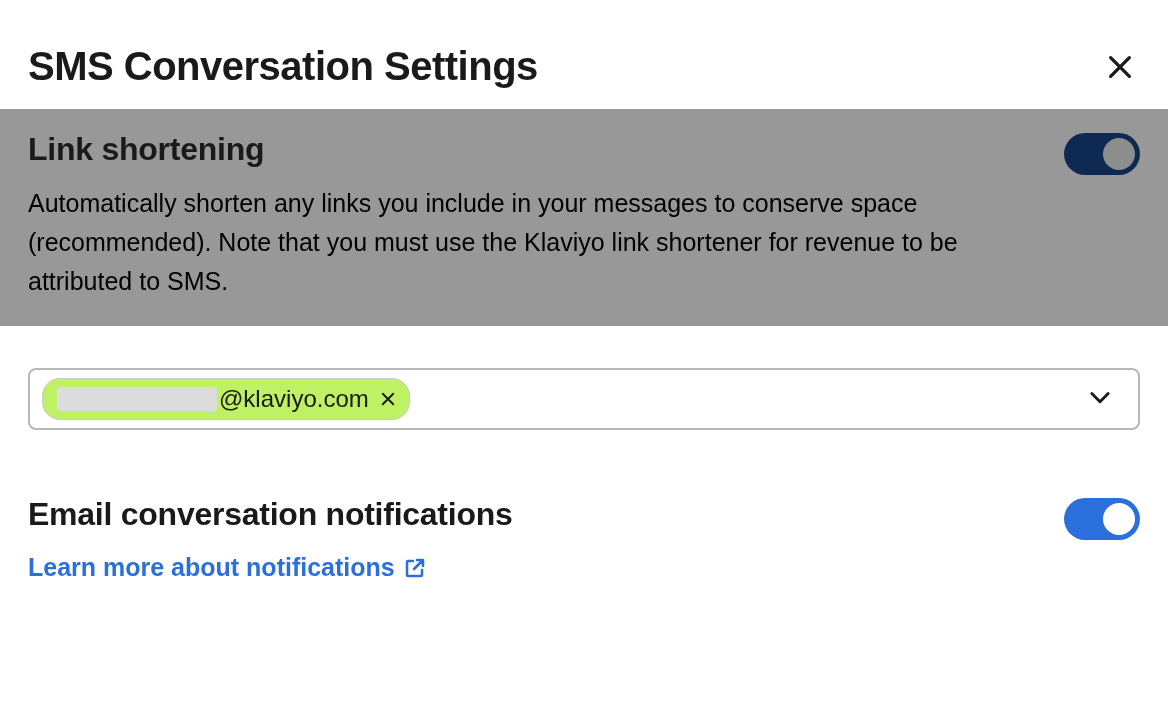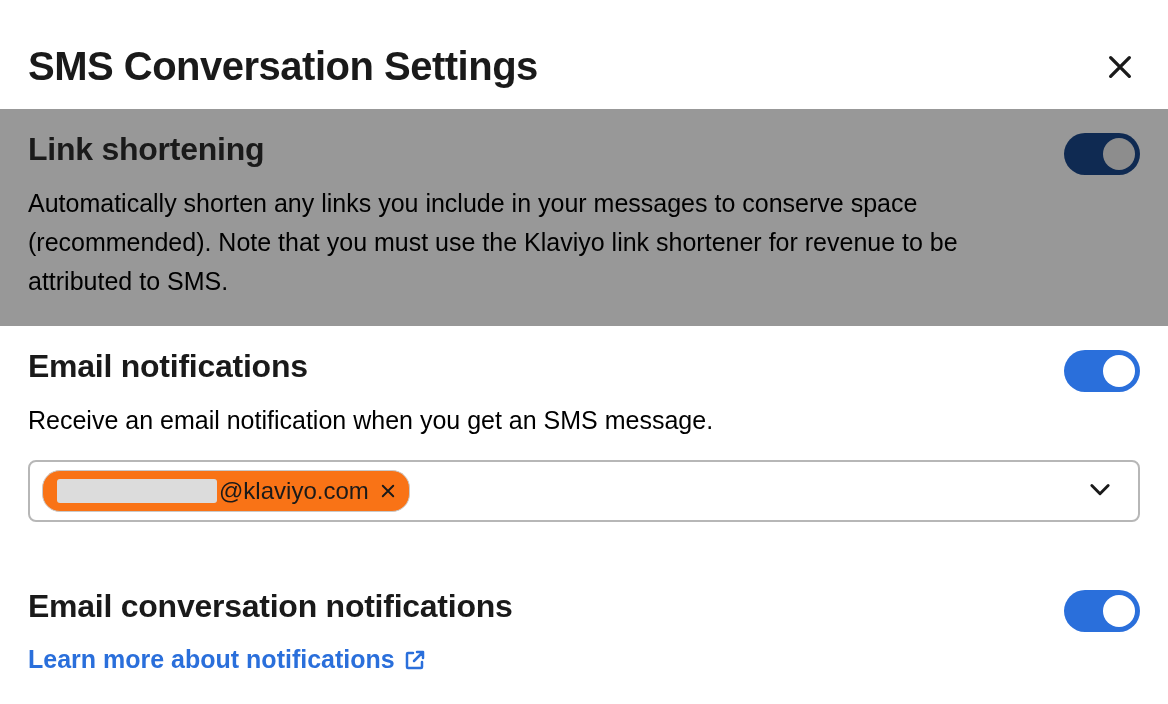--- a/index.html
+++ b/index.html
@@ -107,21 +107,21 @@
     border-radius: 8px;
     display: flex;
     align-items: center;
     justify-content: space-between;
     padding: 8px 20px 8px 12px;
     background: #fff;
   }
   .chip {
     display: inline-flex;
     align-items: center;
-    background: #f97316;
+    background: #bef264;
     border: 1px solid #c9c9c9;
     border-radius: 18px;
     padding: 6px 12px 6px 14px;
     font-size: 24px;
     justify-content: flex-end;
   }
   .chip-mask {
     display:inline-block;
     width: 160px;
     height: 24px;
@@ -172,29 +172,20 @@
       <h2>Link shortening</h2>
       <p class="desc">Automatically shorten any links you include in your messages to conserve space (recommended). Note that you must use the Klaviyo link shortener for revenue to be attributed to SMS.</p>
     </div>
     <div class="toggle dark">
       <div class="knob"></div>
     </div>
   </div>
 </div>
 
 <div class="section section-white">
-  <div class="row">
-    <div class="row-text">
-      <h2>Email notifications</h2>
-      <p class="desc">Receive an email notification when you get an SMS message.</p>
-    </div>
-    <div class="toggle bright">
-      <div class="knob"></div>
-    </div>
-  </div>
 
   <div class="combo-wrap">
     <div class="combo">
       <span class="chip">
         <span class="chip-mask"></span>
         <span class="chip-suffix">@klaviyo.com</span>
         <span class="chip-x">
           <svg width="18" height="18" viewBox="0 0 24 24">
             <path class="icon-stroke" d="M5 5l14 14M19 5L5 19" stroke="#3a3a3a"></path>
           </svg>

